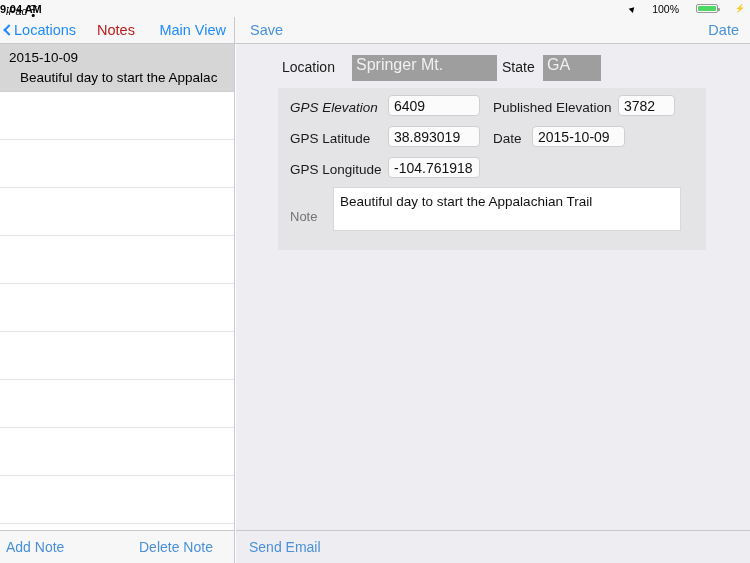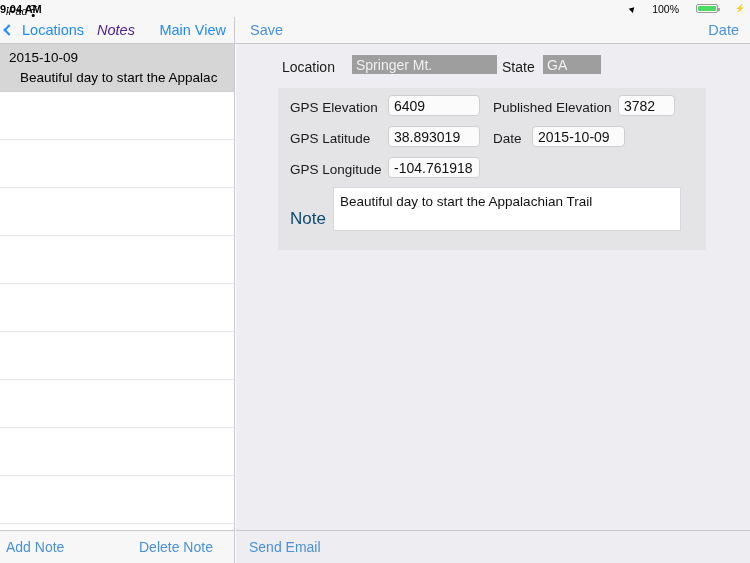--- a/index.html
+++ b/index.html
@@ -79,32 +79,32 @@
     width: 750px; height: 27px;
     background: #f7f7f7;
     border-bottom: 1px solid #c9c9cd;
   }
   .nav-left-pane {
     position: absolute; left: 0; top: 0; width: 235px; height: 26px;
     border-right: 1px solid #c9c9cd;
   }
   .back-btn {
     position: absolute; left: 5px; top: 0; height: 26px;
-    display: flex; align-items: center; gap: 8px;
+    display: flex; align-items: center; gap: 0;
     color: #1e8aff; font-size: 14.5px; cursor: pointer;
   }
   .chev-left {
     width: 8px; height: 8px; display: inline-block;
     border-left: 2px solid #1e8aff; border-bottom: 2px solid #1e8aff;
     transform: rotate(45deg); margin-right: 1px;
   }
   .nav-title {
     position: absolute; left: 97px; top: 0; height: 26px;
     display: flex; align-items: center;
-    font-size: 14.5px; color: #4c1d95; font-style: italic;
+    font-size: 14.5px; color: #b91c1c;
   }
   .main-view-btn {
     position: absolute; right: 8px; top: 0; height: 26px;
     display: flex; align-items: center;
     font-size: 14.5px; color: #1e8aff; cursor: pointer;
   }
   .nav-right-pane {
     position: absolute; left: 236px; top: 0; right: 0; height: 26px;
   }
   .save-btn {
@@ -164,23 +164,23 @@
     width: 514px; height: 24px;
   }
   .lbl {
     font-size: 14px; color: #1a1a1a;
     position: absolute; top: 4px;
   }
   .lbl-location { left: 46px; }
   .lbl-state { left: 266px; }
   .filled-field {
     position: absolute; top: 0;
-    height: 19px;
+    height: 26px;
     background: #9e9e9e;
-    font-size: 14px; color: #f0f0f0;
+    font-size: 16px; color: #f0f0f0;
     padding: 1px 4px 0 4px;
     line-height: 18px;
     white-space: nowrap; overflow: hidden;
     cursor: text;
   }
   .fld-location { left: 116px; width: 145px; }
   .fld-state { left: 307px; width: 58px; }
 
   
   .card {
@@ -197,36 +197,36 @@
     background: #fbfbfb;
     border: 1px solid #cfcfd2;
     border-radius: 4px;
     font-size: 14px; color: #111;
     padding: 2px 5px 0 5px;
     line-height: 17px;
     white-space: nowrap; overflow: hidden;
     cursor: text;
   }
   
-  .lbl-gps-elev   { left: 12px;  top: 12px; }
+  .lbl-gps-elev   { left: 12px;  top: 12px; font-style: italic; }
   .tf-gps-elev    { left: 110px; top: 7px;  width: 92px;  height: 21px; }
   .lbl-pub-elev   { left: 215px; top: 12px; }
   .tf-pub-elev    { left: 340px; top: 7px;  width: 57px;  height: 21px; }
   
   .lbl-gps-lat    { left: 12px;  top: 43px; }
   .tf-gps-lat     { left: 110px; top: 38px; width: 92px;  height: 21px; }
   .lbl-date       { left: 215px; top: 43px; }
   .tf-date        { left: 254px; top: 38px; width: 93px;  height: 21px; }
   
   .lbl-gps-lon    { left: 12px;  top: 74px; }
   .tf-gps-lon     { left: 110px; top: 69px; width: 92px;  height: 21px; }
   
   .lbl-note {
     position: absolute; left: 12px; top: 121px;
-    font-size: 17px; color: #0c4a6e;
+    font-size: 13px; color: #737373;
   }
   .note-area {
     position: absolute; left: 55px; top: 99px;
     width: 348px; height: 44px;
     background: #ffffff;
     border: 1px solid #d8d8db;
     font-size: 13.5px; color: #111;
     padding: 5px 6px;
     line-height: 17px;
     cursor: text;

